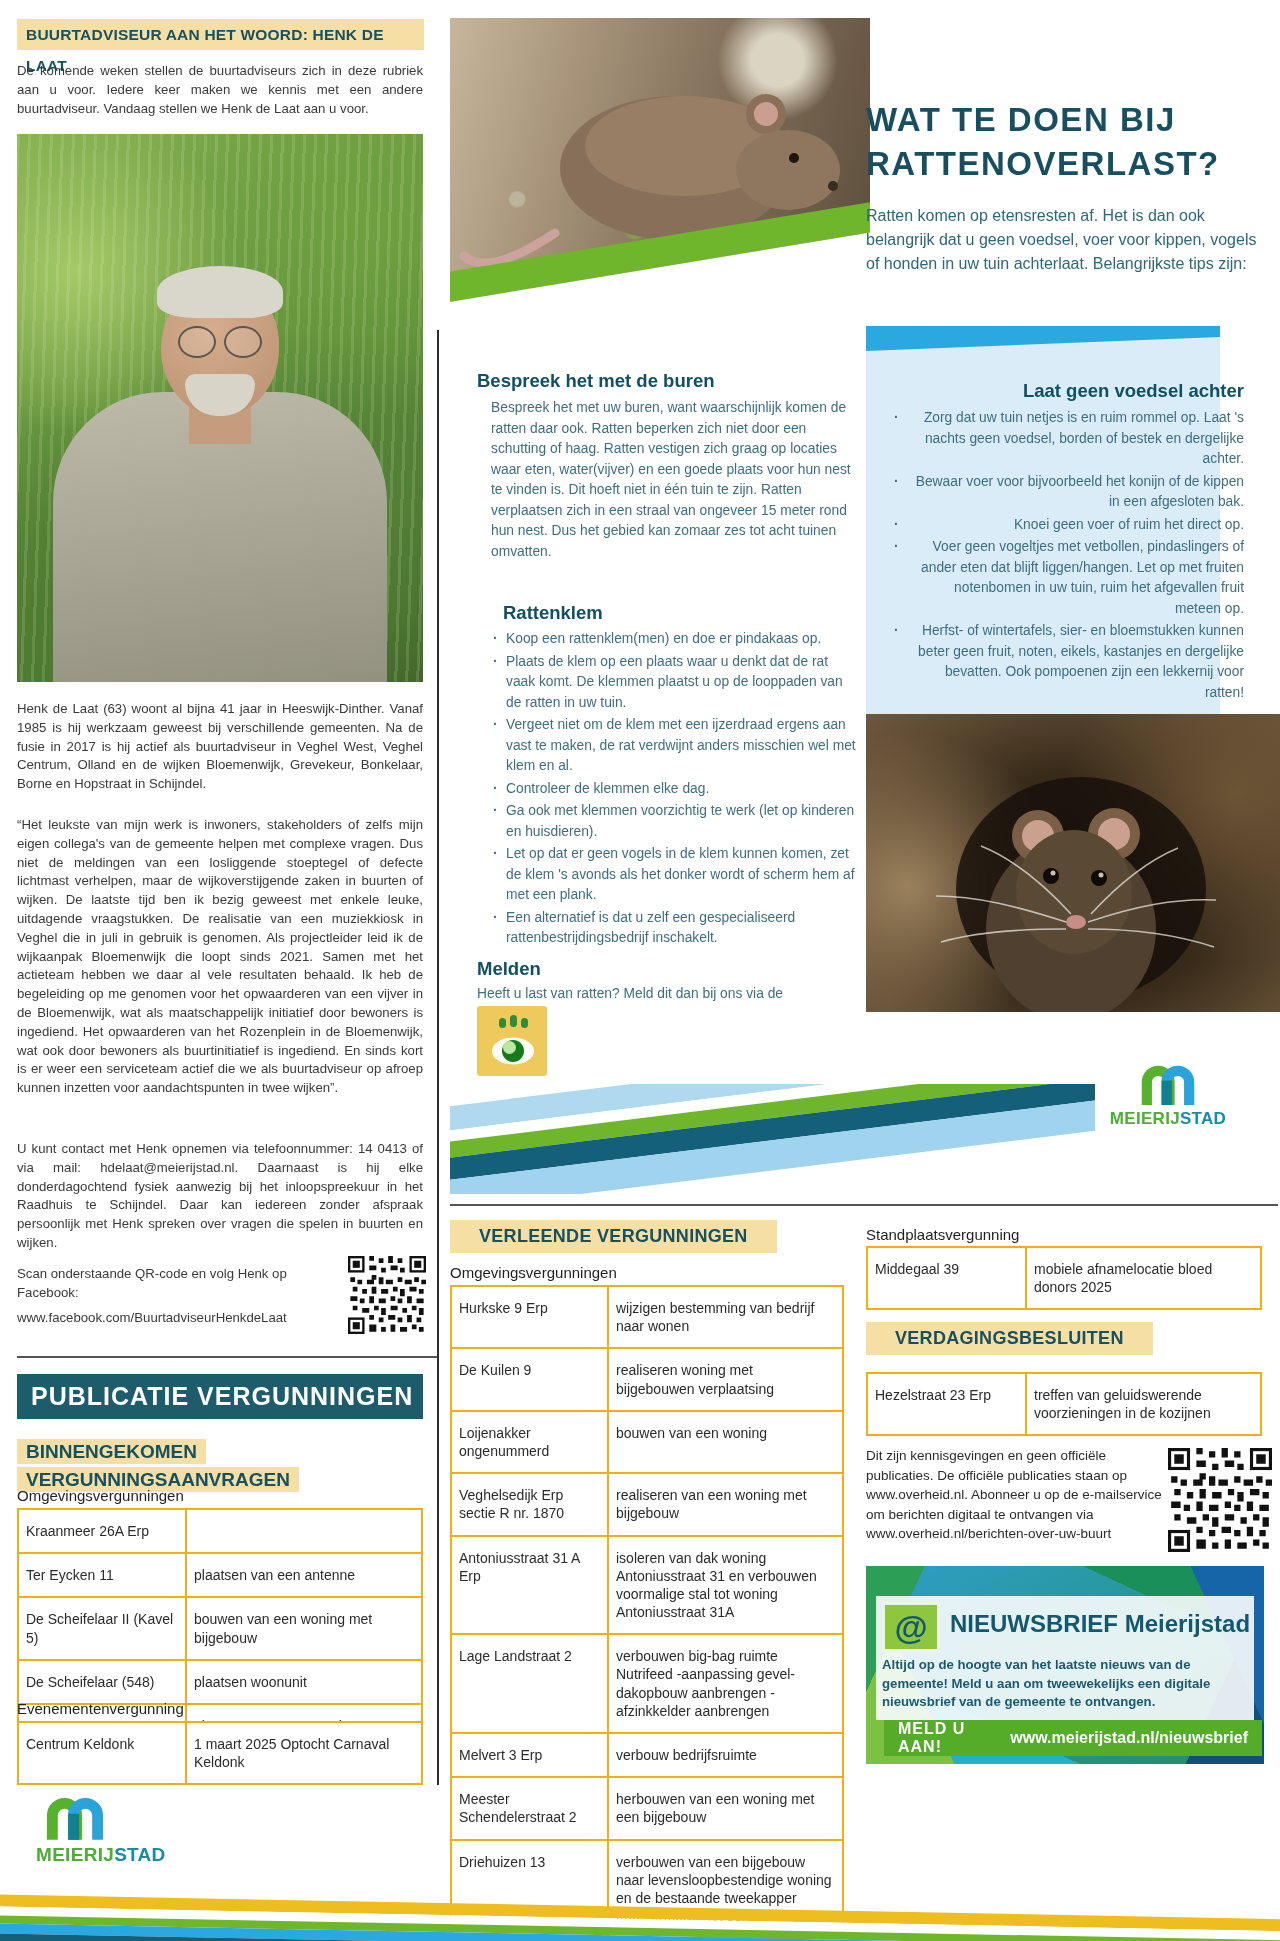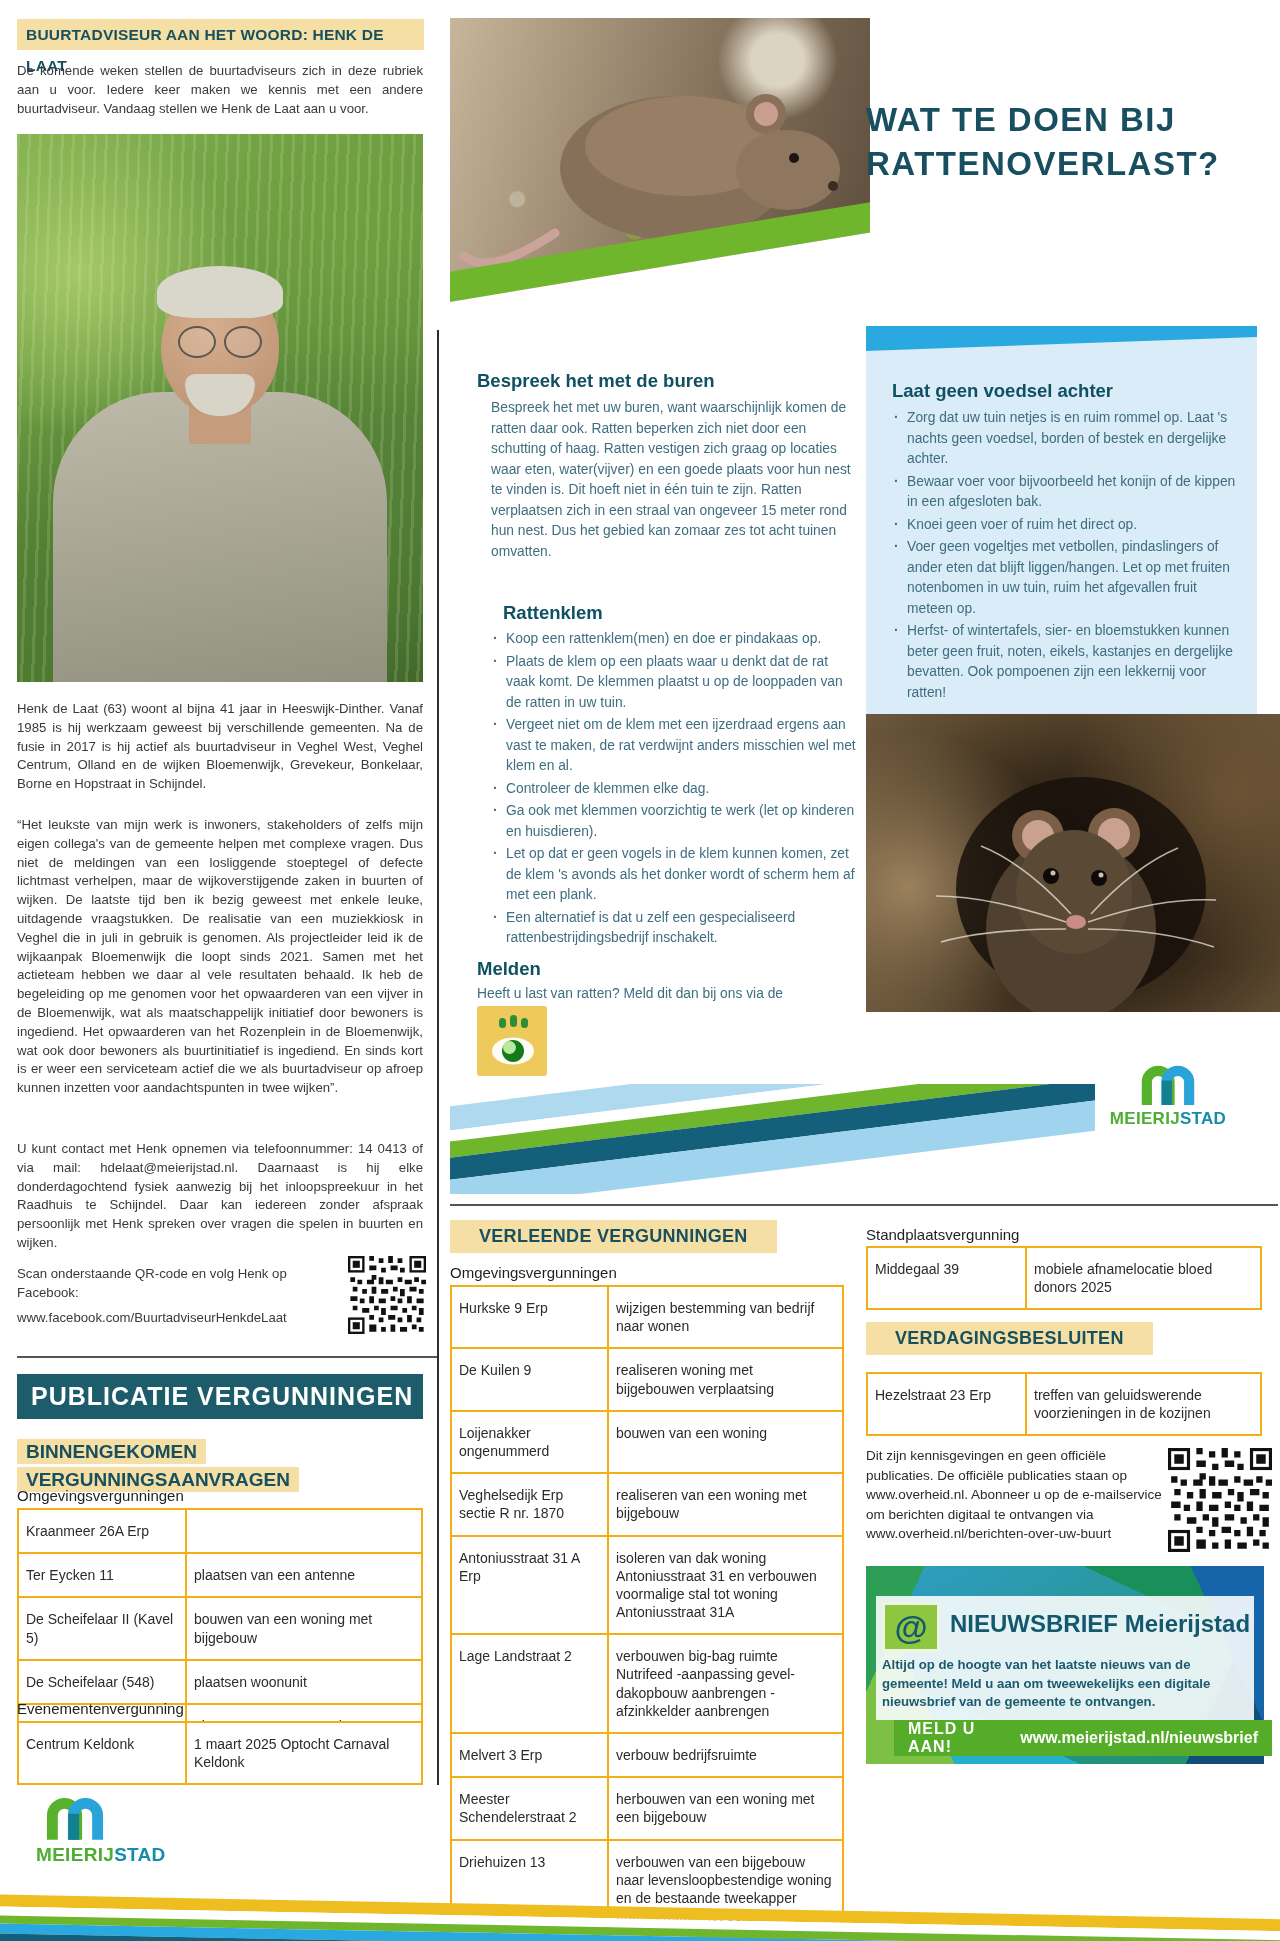--- a/index.html
+++ b/index.html
@@ -81,21 +81,21 @@
   .mid-head{font-weight:bold;font-size:18.5px;color:#0f5062;}
   .body-mid{font-size:13.8px;line-height:20.5px;color:#3f6e80;}
   .blist{margin:0;padding:0;list-style:none;}
   .blist li{position:relative;padding-left:15px;margin-bottom:2px;}
   .blist li::before{content:"·";position:absolute;left:2px;top:0;font-weight:bold;}
   .zg-icon{left:477px;top:1006px;width:70px;height:70px;}
   
   .rat-title{left:866px;top:98px;width:396px;font-weight:bold;font-size:33px;line-height:44px;
      letter-spacing:1.5px;color:#174f61;}
   .rat-intro{left:866px;top:204px;width:404px;font-size:16px;line-height:24px;color:#2e6777;}
-  .panel-voedsel{left:866px;top:326px;width:391px;height:388px;background:#d9ecf7;}
+  .panel-voedsel{left:866px;top:326px;width:354px;height:388px;background:#d9ecf7;text-align:right;}
   .panel-voedsel::before{content:"";position:absolute;left:0;top:0;width:100%;height:26px;
      background:#2aa9e0;clip-path:polygon(0 0,100% 0,100% 42%,0 96%);}
   .panel-inner{position:absolute;left:26px;top:54px;width:352px;}
   .photo-burrow{left:866px;top:714px;width:414px;height:298px;
      background:
        radial-gradient(circle at 10% 58%, #9b815d 0, rgba(155,129,93,0) 38%),
        radial-gradient(circle at 90% 26%, #6b5335 0, rgba(107,83,53,0) 40%),
        radial-gradient(ellipse at 52% 58%, #241a10 0 22%, #3a2c1b 48%, #5c4930 78%, #6e5940 100%);}
   
   .logo-box{text-align:center;}
@@ -123,21 +123,21 @@
        linear-gradient(25deg, #23b0c9 0 26%, rgba(0,0,0,0) 26%),
        linear-gradient(205deg, #1a8f5a 0 22%, rgba(0,0,0,0) 22%),
        linear-gradient(150deg,#2f9ec7,#1f8f64);}
   .nl-panel{position:absolute;left:10px;top:30px;width:378px;height:124px;background:rgba(250,252,253,.9);}
   .nl-icon{position:absolute;left:16px;top:36px;width:52px;height:44px;background:#8fc640;
      border:3px solid #eef5e2;display:flex;align-items:center;justify-content:center;}
   .nl-at{font-size:34px;font-weight:bold;color:#14586e;line-height:1;}
   .nl-title{position:absolute;left:84px;top:44px;font-size:24px;font-weight:bold;color:#14586e;}
   .nl-body{position:absolute;left:16px;top:90px;width:362px;font-size:13.2px;line-height:18.5px;
      color:#1c5a70;font-weight:bold;}
-  .nl-bar{position:absolute;left:28px;top:154px;width:378px;height:36px;background:#55ac28;
+  .nl-bar{position:absolute;left:18px;top:154px;width:378px;height:36px;background:#55ac28;
      display:flex;align-items:center;gap:18px;padding:0 14px;box-sizing:border-box;}
   .nl-cta{color:#fff;font-weight:bold;font-size:16px;letter-spacing:1px;}
   .nl-url{color:#fff;font-weight:bold;font-size:16px;}
 </style>
 </head>
 <body>
 
 <div id="page">
 
   <div class="abs cream-banner banner-top">BUURTADVISEUR AAN HET WOORD: HENK DE LAAT</div>
@@ -355,20 +355,21 @@
       <td>herbouwen van een woning met een bijgebouw</td>
     </tr>
     <tr>
       <td>Driehuizen 13</td>
       <td>verbouwen van een bijgebouw naar levensloopbestendige woning en de bestaande tweekapper transformeren tot één woning</td>
     </tr>
   </tbody>
     </table>
 
   <div class="abs rat-title">WAT TE DOEN BIJ RATTENOVERLAST?</div>
+  <div class="abs rat-intro">Ratten komen op etensresten af. Het is dan ook belangrijk dat u geen voedsel, voer voor kippen, vogels of honden in uw tuin achterlaat. Belangrijkste tips zijn:</div>
 
   <div class="abs panel-voedsel">
     <div class="panel-inner">
       <div class="mid-head">Laat geen voedsel achter</div>
       <ul class="blist body-mid" style="margin-top:6px;">
         <li>Zorg dat uw tuin netjes is en ruim rommel op. Laat 's nachts geen voedsel, borden of bestek en dergelijke achter.</li>
         <li>Bewaar voer voor bijvoorbeeld het konijn of de kippen in een afgesloten bak.</li>
         <li>Knoei geen voer of ruim het direct op.</li>
         <li>Voer geen vogeltjes met vetbollen, pindaslingers of ander eten dat blijft liggen/hangen. Let op met fruiten notenbomen in uw tuin, ruim het afgevallen fruit meteen op.</li>
         <li>Herfst- of wintertafels, sier- en bloemstukken kunnen beter geen fruit, noten, eikels, kastanjes en dergelijke bevatten. Ook pompoenen zijn een lekkernij voor ratten!</li>

